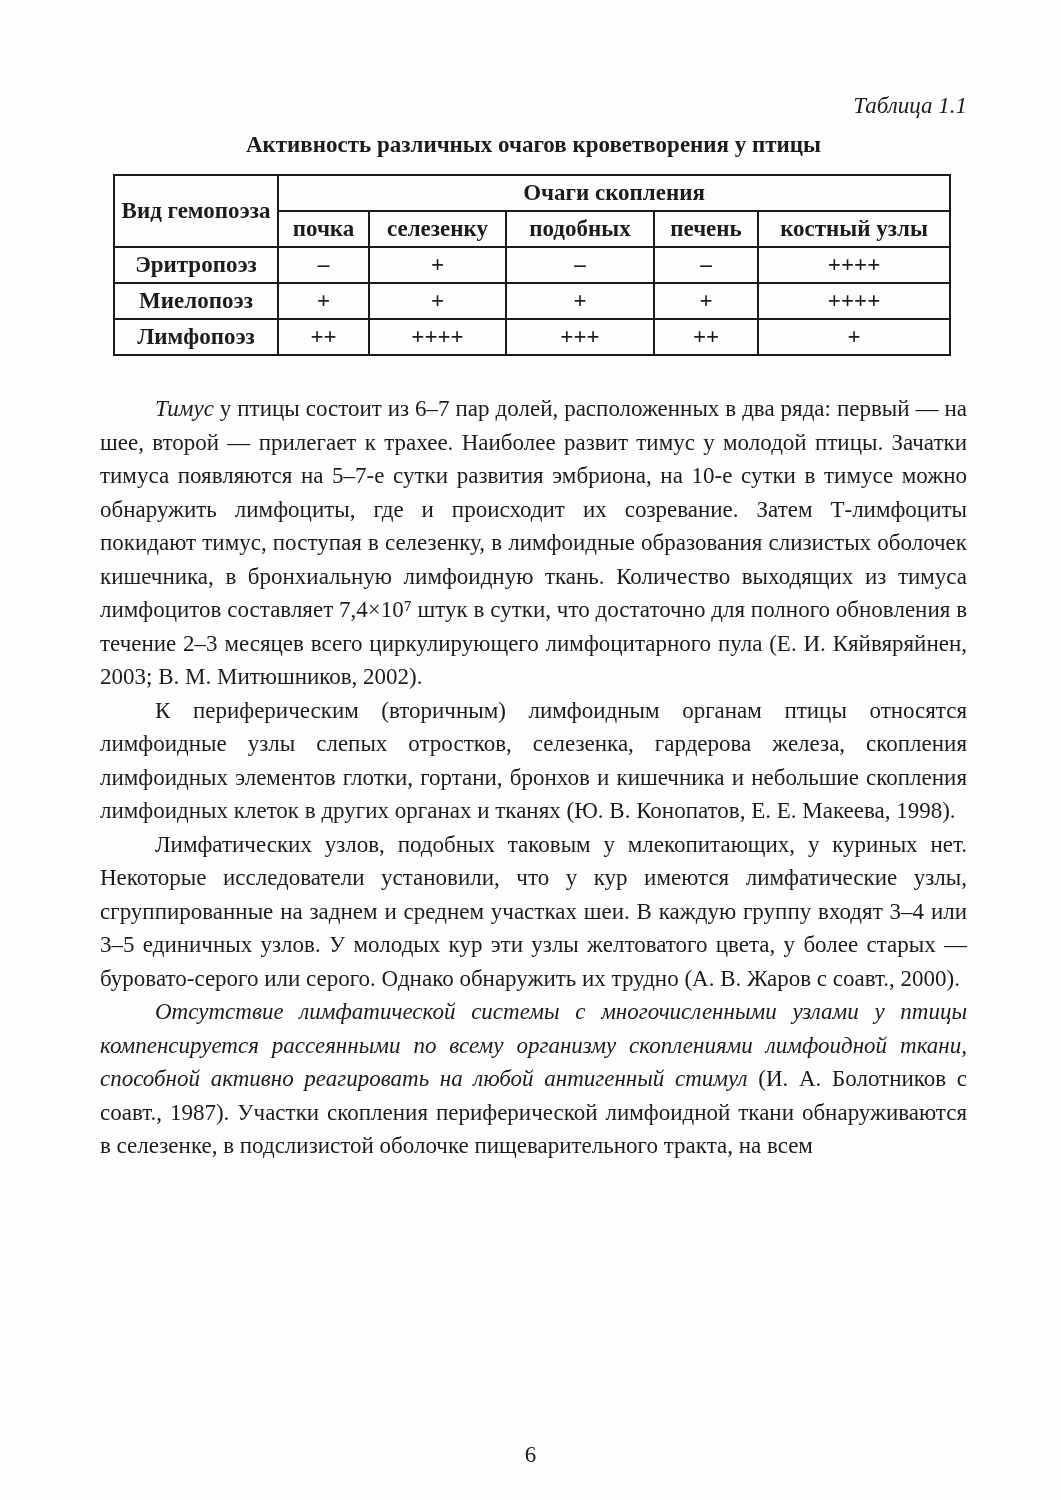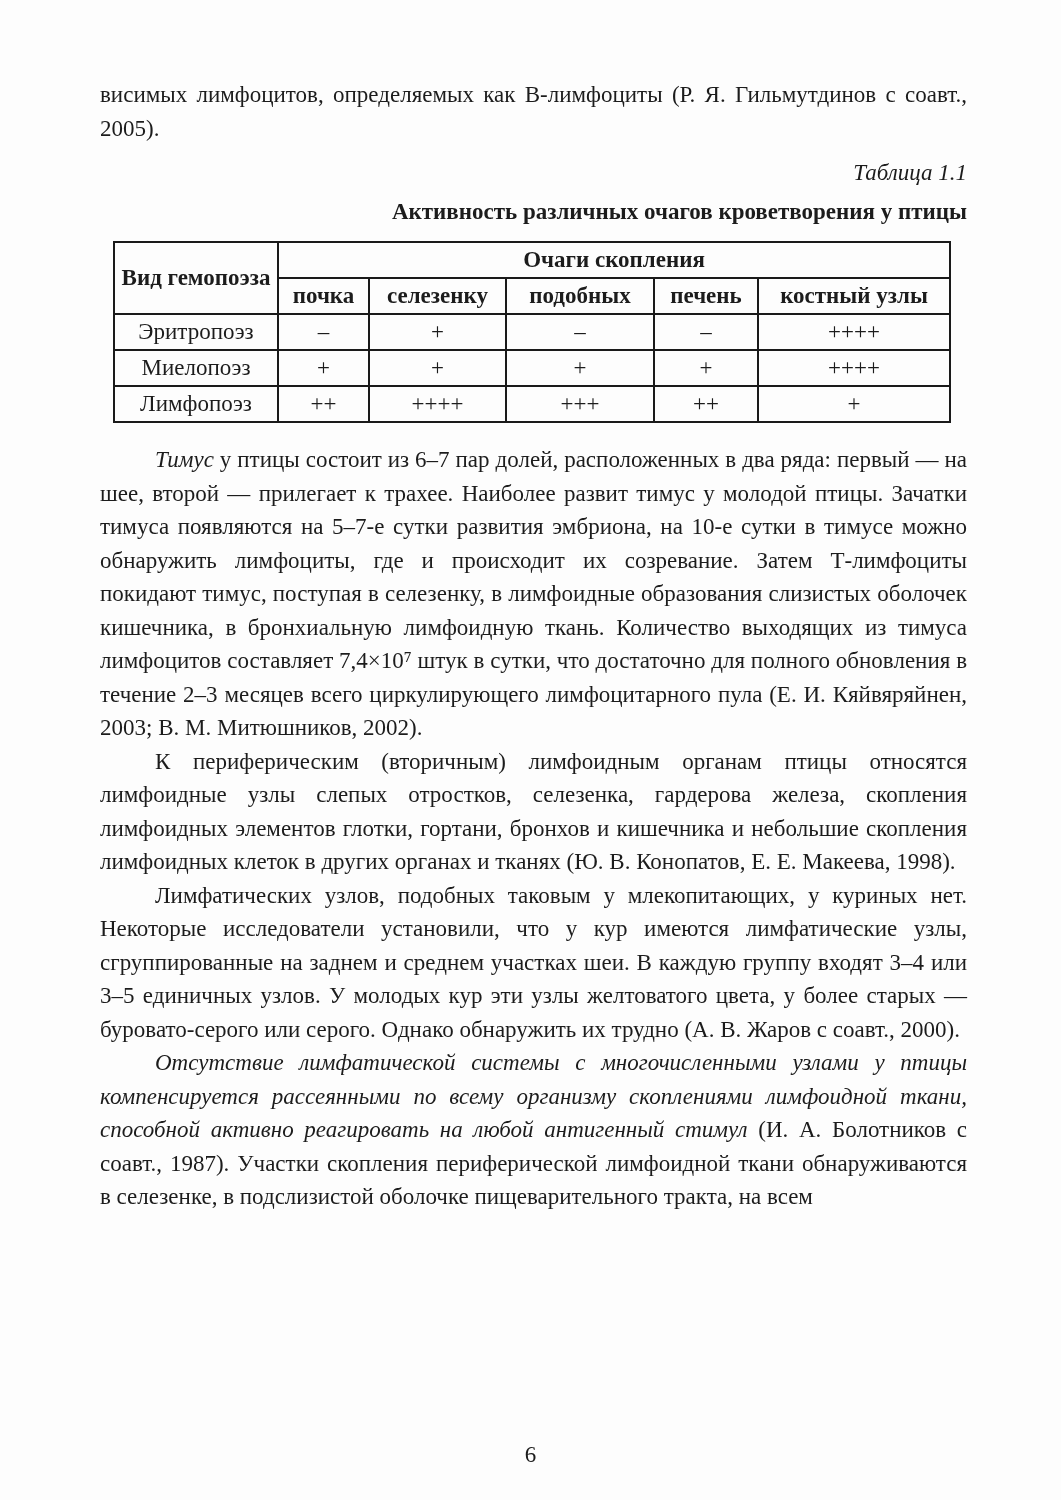--- a/index.html
+++ b/index.html
@@ -28,66 +28,65 @@
     text-align: justify;
   }
   .table-caption {
     margin-top: 11px;
     text-align: right;
     font-style: italic;
   }
   .table-title {
     margin-top: 5px;
     margin-bottom: 13px;
-    text-align: right;
+    text-align: center;
     font-weight: bold;
   }
   table.hemo {
     border-collapse: collapse;
     table-layout: fixed;
     width: 836px;
     margin-left: 13px;
     line-height: 30px;
   }
   table.hemo td {
     border: 2px solid #1a1a1a;
     text-align: center;
     vertical-align: middle;
     padding: 2px 4px;
   }
   td.hdr { font-weight: bold; }
   tr.hdr-row1 { height: 32px; margin-top: 33px; }
   tr.hdr-row2 { height: 33px; margin-left: 20px; }
-  tr.data-row { height: 31px; }
+  tr.data-row { height: 31px; font-weight: bold; }
   td.row-label {
     text-align: left;
     padding-left: 8px;
   }
   .body-par {
     text-align: justify;
     text-indent: 55px;
   }
   .first-body-par {
-    margin-top: 20px;
+    margin-top: 36px;
   }
   .ital { font-style: italic; }
   .pagenum {
     position: absolute;
     top: 1438px;
     left: 0;
     width: 1061px;
     text-align: center;
   }
 </style>
 </head>
 <body>
 
 <div class="page">
 
-  <p class="cont-par">висимых лимфоцитов, определяемых как В-лимфоциты (Р. Я. Гильмутдинов с соавт., 2005).</p>
 
   <p class="table-caption">Таблица 1.1</p>
 
   <p class="table-title">Активность различных очагов кроветворения у птицы</p>
 
   <table class="hemo">
     <colgroup>
       <col style="width:164px">
       <col style="width:91px">
       <col style="width:137px">

